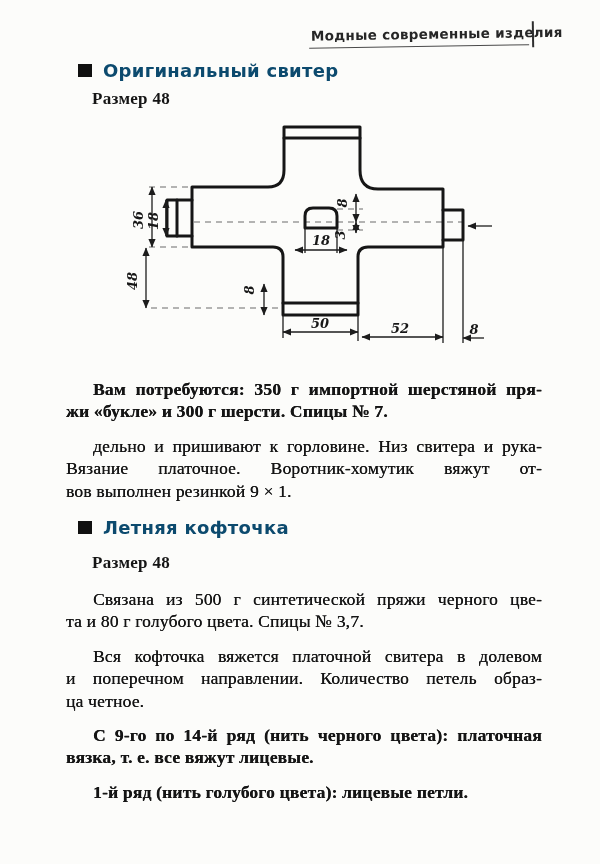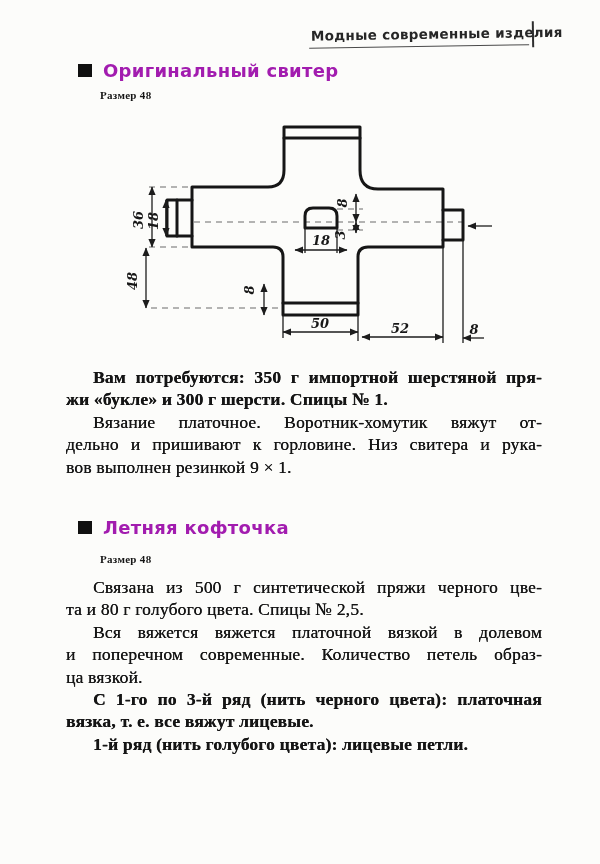--- a/index.html
+++ b/index.html
@@ -14,37 +14,37 @@
     font-family:"DejaVu Sans", sans-serif; font-size:13.5px; font-weight:700;
     letter-spacing:0.3px; color:#262626; white-space:nowrap;
     border-bottom:1.5px solid #4a4a4a; padding:0 2px 4px 2px;
     transform:rotate(-0.9deg);
   }
   .head-tick { position:absolute; right:-5px; top:-3px; height:26px; width:2px; background:#2e2e2e; }
   
   .sec-title {
     position:absolute; left:78px; display:flex; align-items:center; gap:11px;
     font-family:"DejaVu Sans", sans-serif; font-size:18px; font-weight:700;
-    letter-spacing:0.3px; color:#a21caf;
+    letter-spacing:0.3px; color:#0c4a6e;
   }
   .sq { width:14px; height:13px; background:#101010; flex:0 0 auto; }
   .t1 { top:60px; } .t2 { top:517px; }
-  .size-label { position:absolute; left:100px; font-size:11px; font-weight:700; letter-spacing:0.3px; }
+  .size-label { position:absolute; left:92px; font-size:17px; font-weight:700; letter-spacing:0.3px; }
   .s1 { top:89px; } .s2 { top:553px; }
   
   .text-block {
     position:absolute; left:66px; width:476px;
     font-size:17.5px; line-height:22.4px; letter-spacing:0.2px;
     text-shadow:0.25px 0 0 currentColor;
   }
   .b1 { top:366px; } .b2 { top:576px; }
   .para.bold { font-weight:700; }
   .jline { text-align:justify; text-align-last:justify; }
   .jline.last { text-align-last:left; }
-  .jline:first-child { text-indent:27px; }
+  .jline:first-child { text-indent:27px;margin-top:12px; }
   .page-number {
     position:absolute; top:772px; left:0; width:600px; text-align:center;
     font-size:17px; font-weight:700; letter-spacing:1.5px;
   }
   
   .diagram { position:absolute; left:127px; top:112px; width:375px; height:240px; }
   .outline { fill:none; stroke:#161616; stroke-width:3; stroke-linejoin:round; stroke-linecap:round; }
   .thin    { fill:none; stroke:#1c1c1c; stroke-width:1.3; }
   .dash    { fill:none; stroke:#6b6b6b; stroke-width:1.1; stroke-dasharray:6 5; }
   .dim-label { font:italic bold 13px "DejaVu Serif", serif; fill:#181818; }
@@ -115,48 +115,48 @@
     <text class="dim-label" x="127" y="178" text-anchor="middle" transform="rotate(-90 127 178)">8</text>
     <text class="dim-label" x="194" y="133" text-anchor="middle">18</text>
     <text class="dim-label" x="193" y="216" text-anchor="middle">50</text>
     <text class="dim-label" x="273" y="221" text-anchor="middle">52</text>
     <text class="dim-label" x="347" y="222" text-anchor="middle">8</text>
   </svg>
 
   <div class="text-block b1">
     <div class="para bold">
         <div class="jline">Вам потребуются: 350 г импортной шерстяной пря-</div>
-        <div class="jline last">жи «букле» и 300 г шерсти. Спицы № 1.</div>
+        <div class="jline last">жи «букле» и 300 г шерсти. Спицы № 7.</div>
       </div>
     <div class="para">
+        <div class="jline">дельно и пришивают к горловине. Низ свитера и рука-</div>
         <div class="jline">Вязание платочное. Воротник-хомутик вяжут от-</div>
-        <div class="jline">дельно и пришивают к горловине. Низ свитера и рука-</div>
         <div class="jline last">вов выполнен резинкой 9 × 1.</div>
       </div>
   </div>
 
   <div class="sec-title t2">
     <span class="sq"></span>
     <span>Летняя кофточка</span>
   </div>
 
   <div class="size-label s2">Размер 48</div>
 
   <div class="text-block b2">
     <div class="para">
         <div class="jline">Связана из 500 г синтетической пряжи черного цве-</div>
-        <div class="jline last">та и 80 г голубого цвета. Спицы № 2,5.</div>
+        <div class="jline last">та и 80 г голубого цвета. Спицы № 3,7.</div>
       </div>
     <div class="para">
-        <div class="jline">Вся вяжется вяжется платочной вязкой в долевом</div>
-        <div class="jline">и поперечном современные. Количество петель образ-</div>
-        <div class="jline last">ца вязкой.</div>
+        <div class="jline">Вся кофточка вяжется платочной свитера в долевом</div>
+        <div class="jline">и поперечном направлении. Количество петель образ-</div>
+        <div class="jline last">ца четное.</div>
       </div>
     <div class="para bold">
-        <div class="jline">С 1-го по 3-й ряд (нить черного цвета): платочная</div>
+        <div class="jline">С 9-го по 14-й ряд (нить черного цвета): платочная</div>
         <div class="jline last">вязка, т. е. все вяжут лицевые.</div>
       </div>
     <div class="para bold">
         <div class="jline last">1-й ряд (нить голубого цвета): лицевые петли.</div>
       </div>
   </div>
 
 
 </div>
 

